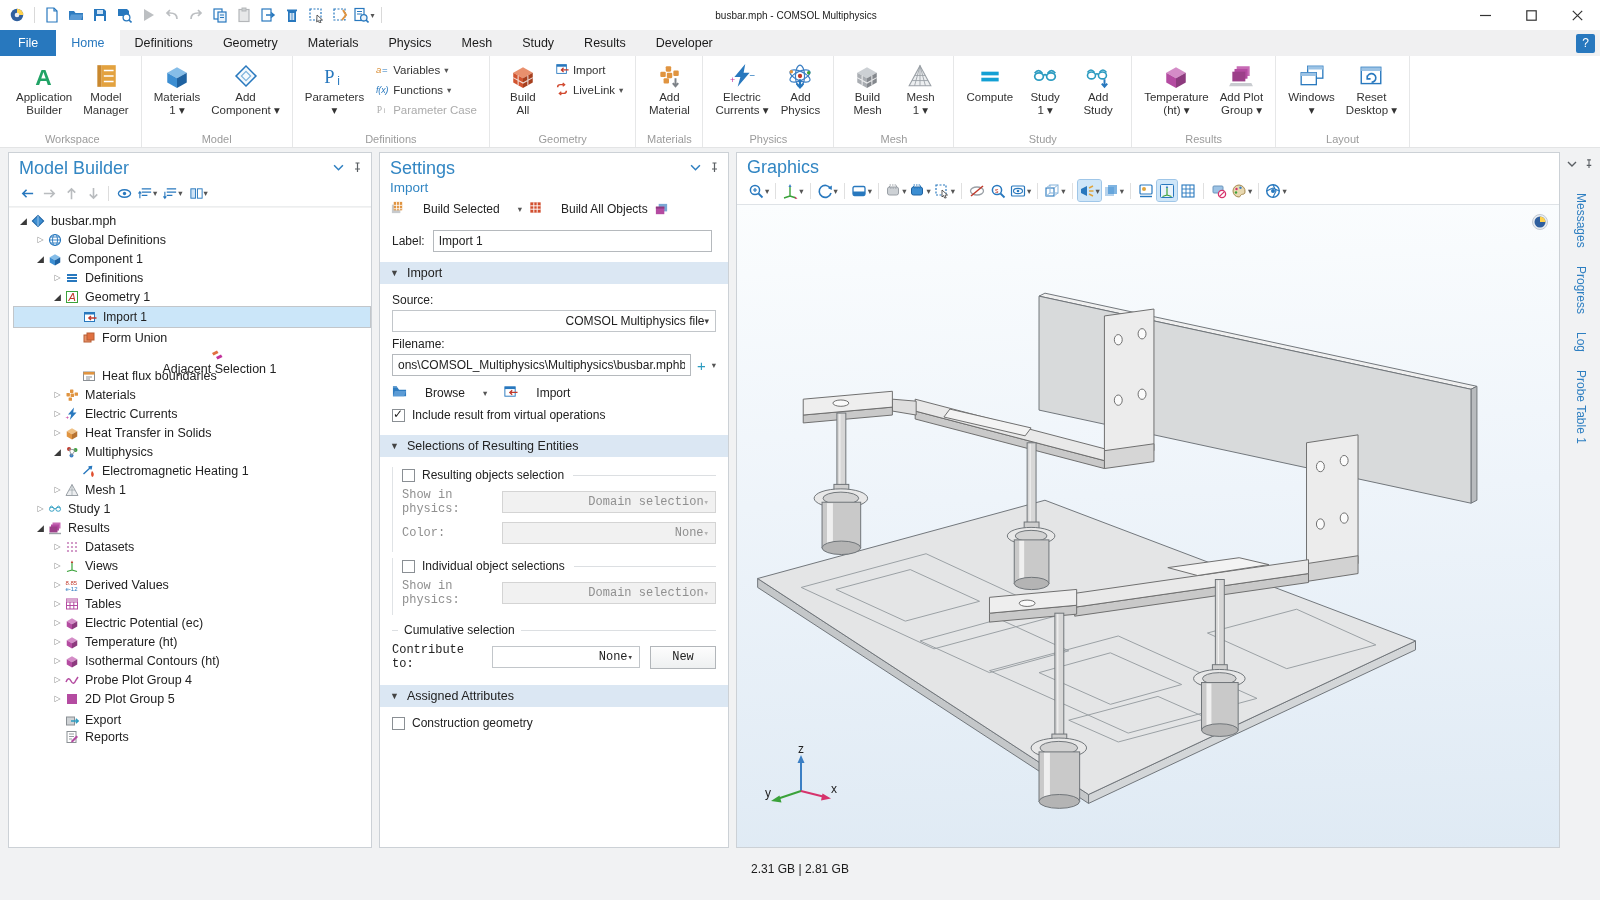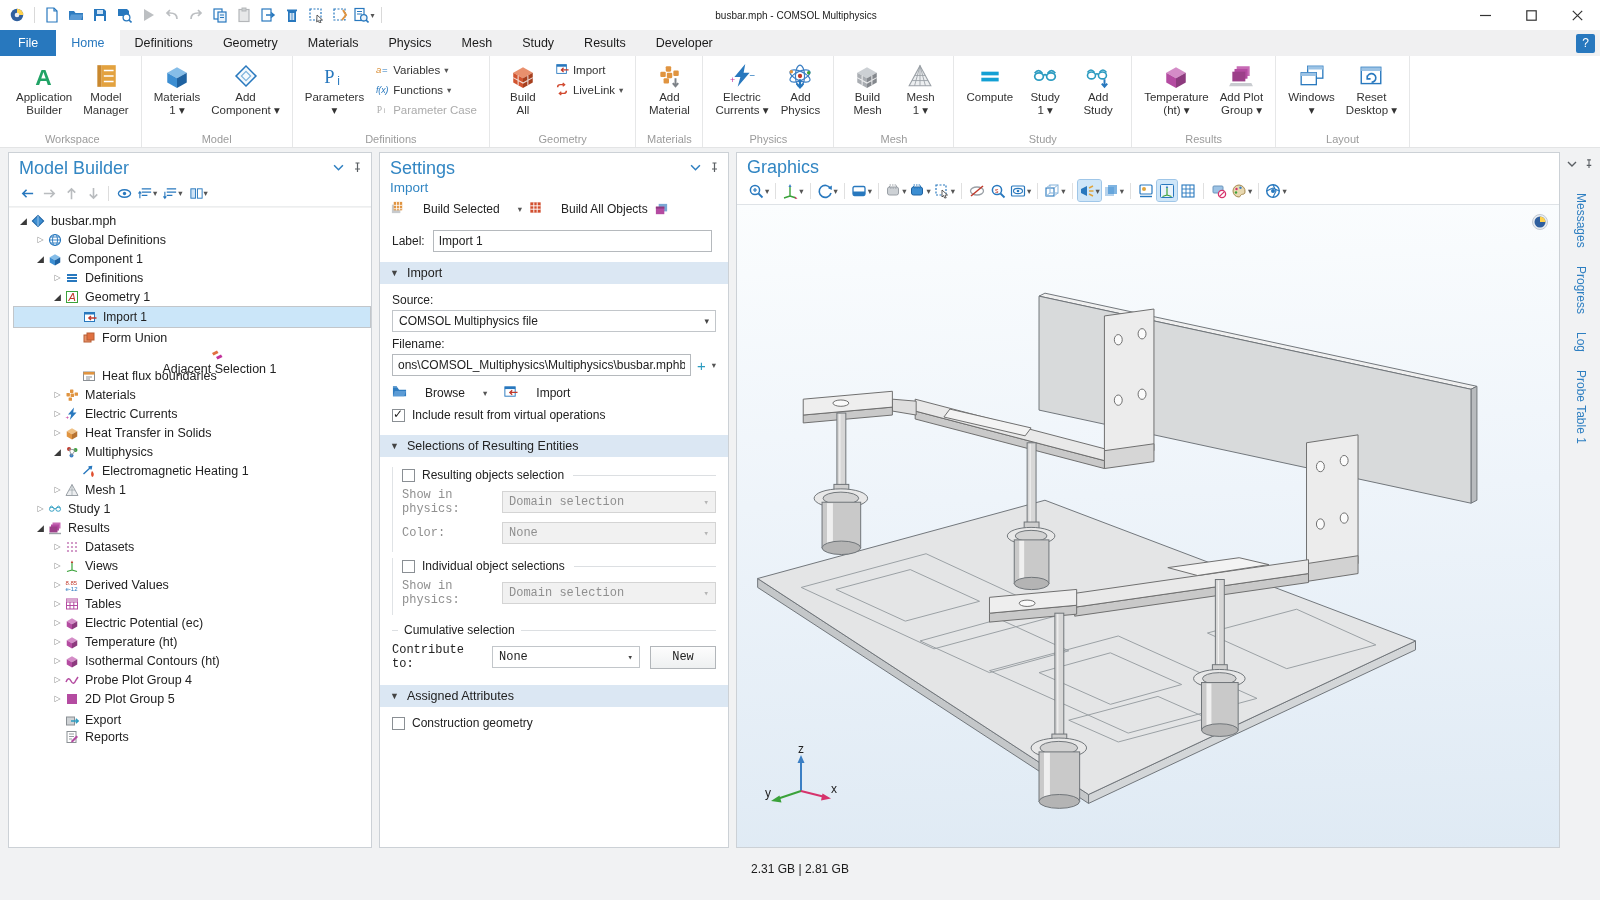--- a/index.html
+++ b/index.html
@@ -72,21 +72,21 @@
   .flatbtn svg { width:15px; height:15px; }
   .set-body { flex:1; overflow:hidden; padding-bottom:8px; }
   .lblrow { display:flex; align-items:center; padding:6px 8px 8px 12px; gap:8px; }
   .lblrow label { font-size:12px; }
   .txt { flex:1; height:22px; border:1px solid #b5b9bd; font-size:12px; padding:0 5px; font-family:inherit; color:#222; background:#fff; }
   .secthead { background:#dbe7f3; height:22px; display:flex; align-items:center; gap:8px; padding:0 10px; font-size:12.5px; color:#222; margin-top:2px; }
   .secthead .car { font-size:9px; color:#444; }
   .sectbody { padding:4px 12px 6px 12px; }
   .field-label { font-size:12px; margin:5px 0 3px 0; }
   .sel { height:22px; border:1px solid #c2c6ca; background:#fff; display:flex; align-items:center; padding:0 6px; font-size:12px; }
-  .sel .val { flex:1; overflow:hidden; white-space:nowrap; }
+  .sel .val { flex:1; overflow:hidden; white-space:nowrap;text-align:right; }
   .sel .car { font-size:9px; color:#444; }
   .sel.dis { background:#f1f1f1; color:#8f8f8f; border-color:#d4d4d4; }
   .sel.dis .car { color:#b5b5b5; }
   .fnrow { display:flex; align-items:center; gap:6px; }
   .plus { color:#2b9bc0; font-size:15px; line-height:1; }
   .btnrow { display:flex; align-items:center; gap:16px; margin:8px 0 6px 0; }
   .cbrow { display:flex; align-items:center; gap:7px; margin:5px 0; font-size:12px; }
   .cb { width:13px; height:13px; border:1px solid #8a8f94; background:#fff; position:relative; flex:none; }
   .cb.checked::after { content:"✓"; position:absolute; top:-3px; left:0; font-size:12px; font-weight:bold; color:#1b1b1b; }
   .fgroup { border-left:1px solid #e0e3e6; margin:6px 0 4px 0; padding:1px 0 2px 9px; }

